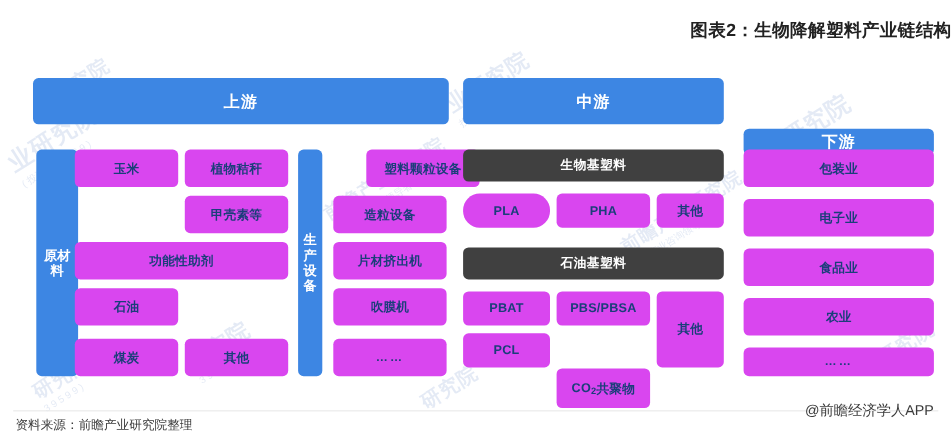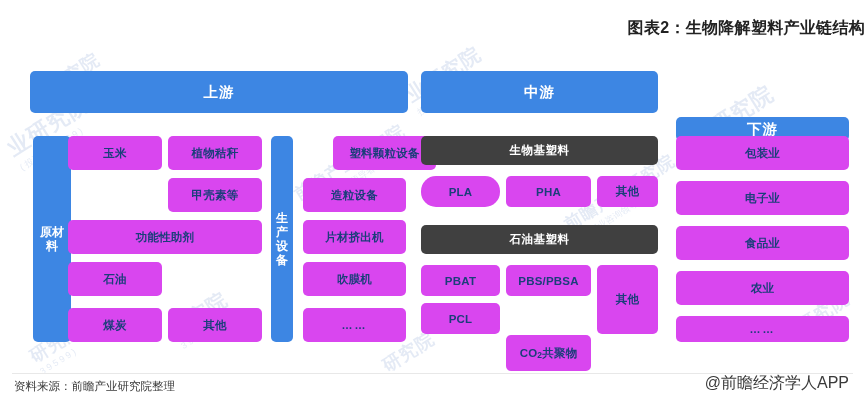--- a/index.html
+++ b/index.html
@@ -125,22 +125,22 @@
   #footer-source {
     position: absolute;
     left: 14px;
     bottom: 12px;
     font-size: 11.5px;
     color: #3a3a3a;
   }
   #footer-brand {
     position: absolute;
     right: 16px;
-    bottom: 12px;
-    font-size: 16px;
+    bottom: 24px;
+    font-size: 13px;
     color: #3a3a3a;
   }
   #footer-rule {
     position: absolute;
     left: 12px;
     right: 12px;
     bottom: 32px;
     height: 1px;
     background: #e8e8e8;
   }

